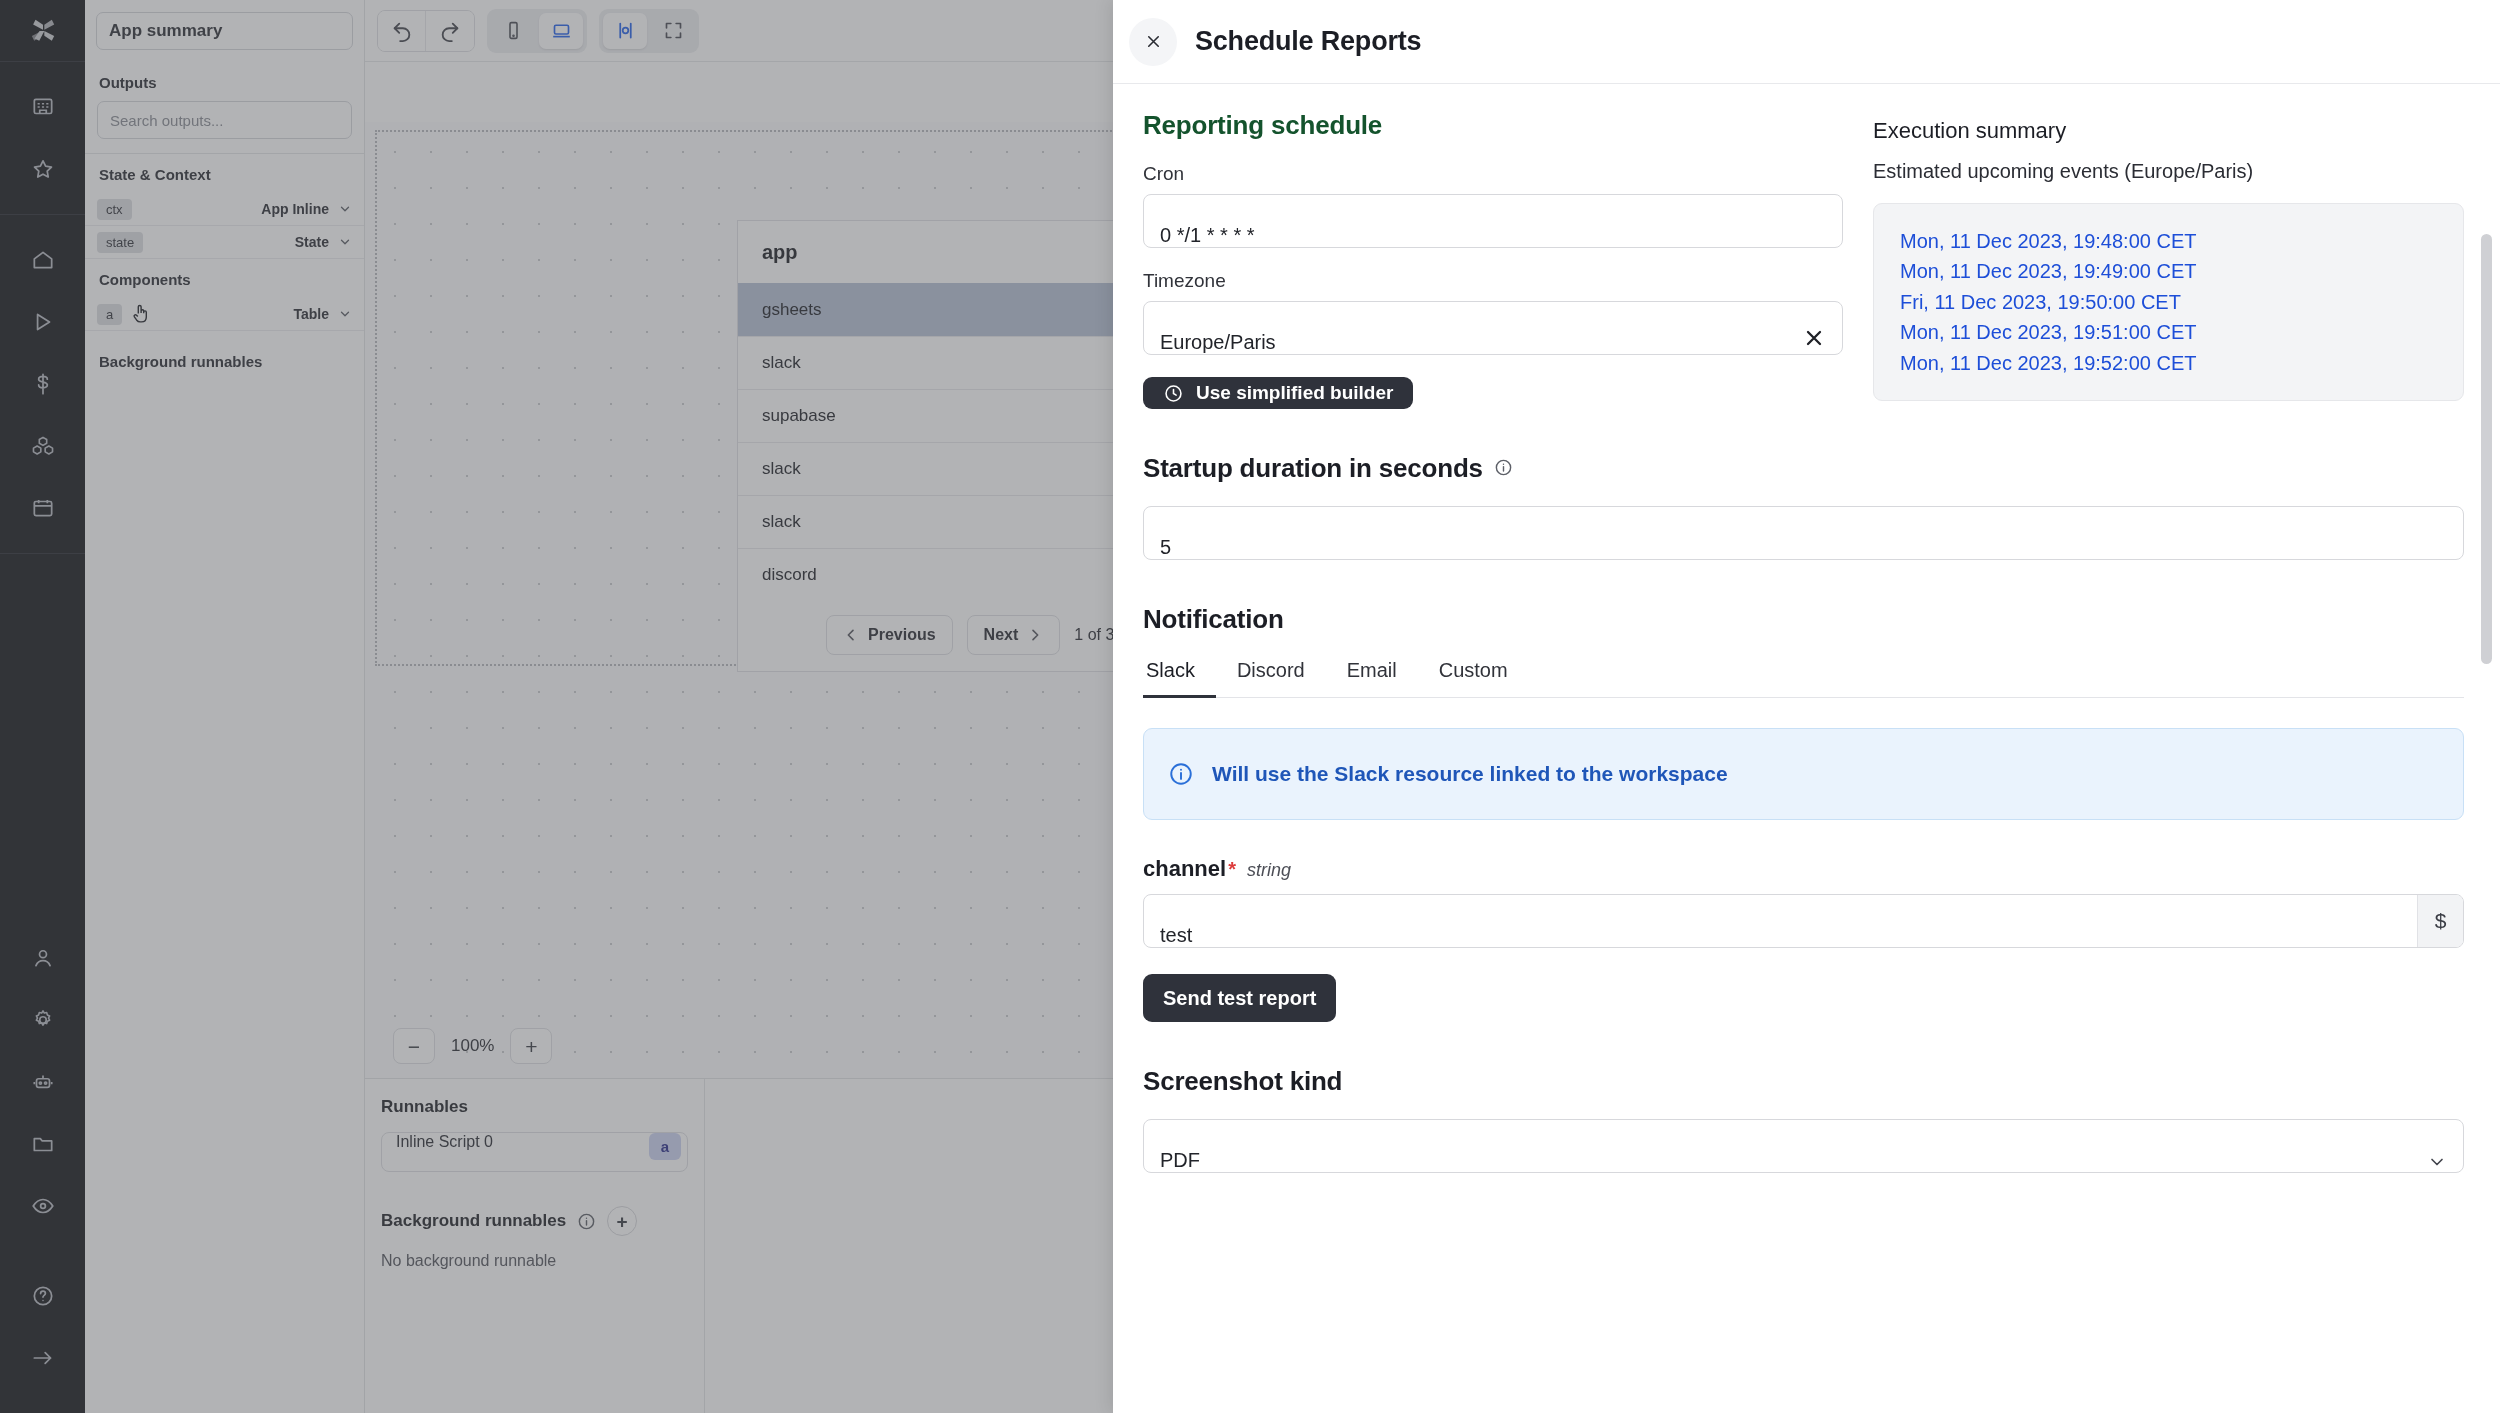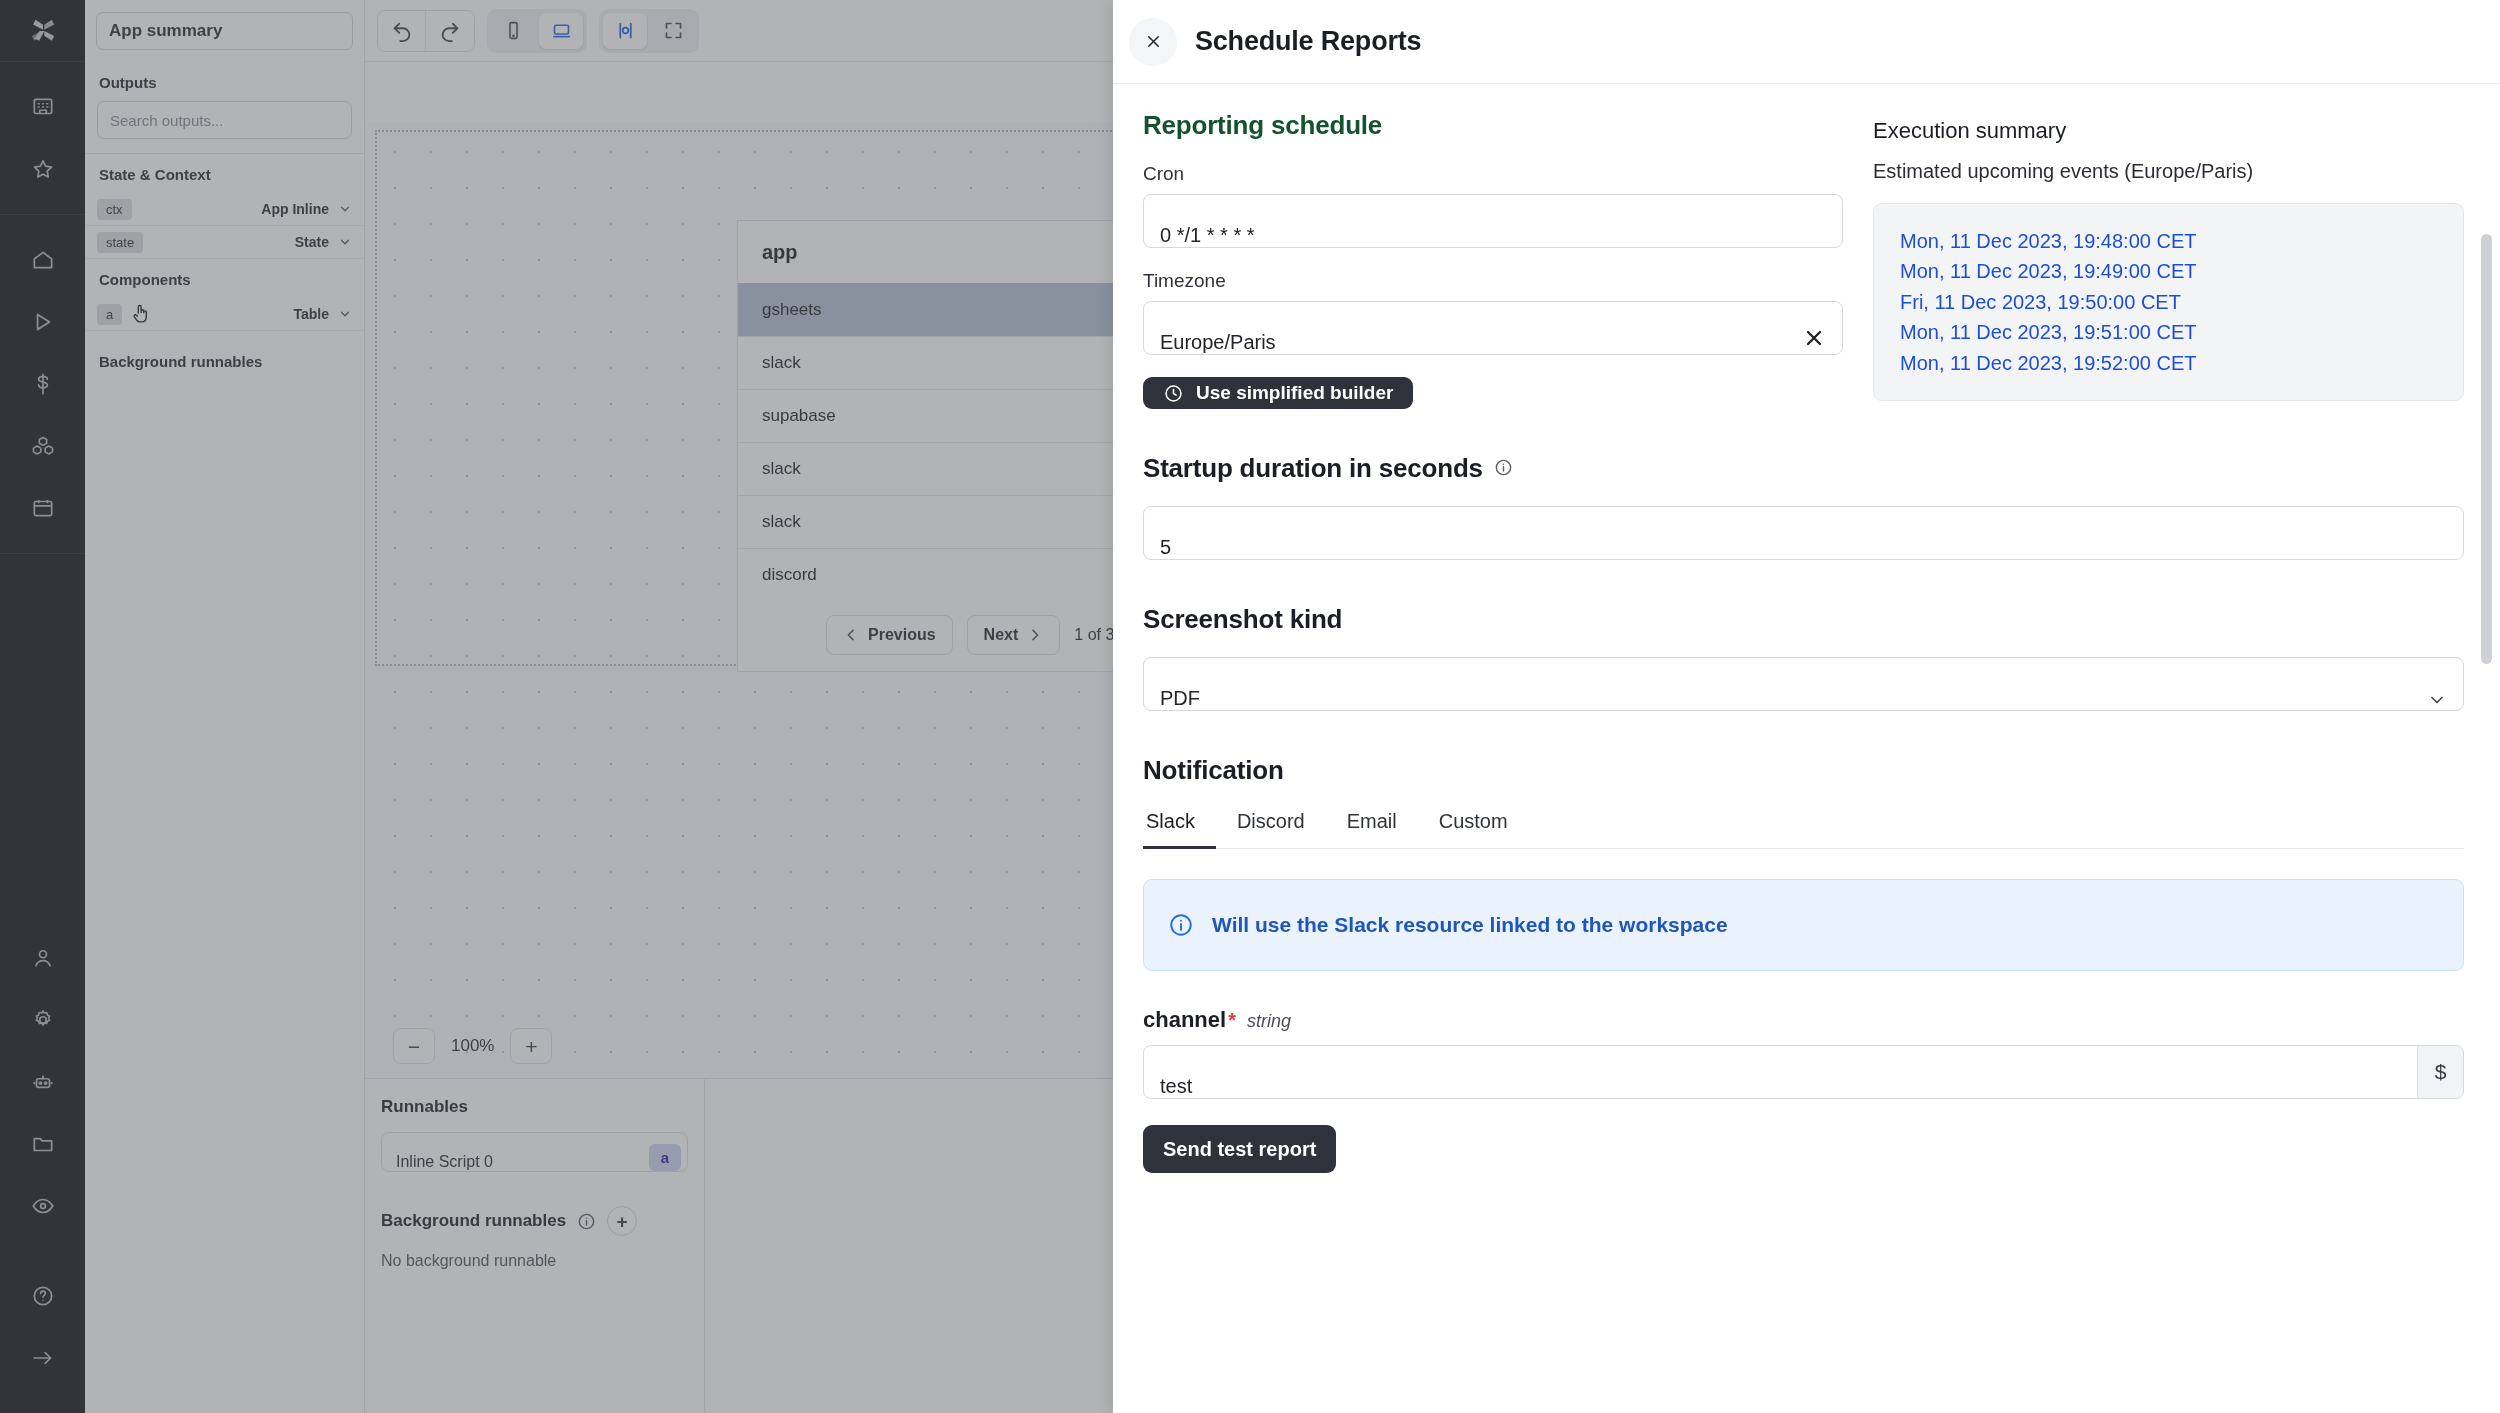--- a/index.html
+++ b/index.html
@@ -216,21 +216,21 @@
   .runnables-pane {
     height: 335px; border-top: 1px solid #e2e3e6;
     display: flex; background: #fff;
   }
   .rp-left {
     width: 340px; flex: 0 0 340px; padding: 18px 16px;
     border-right: 1px solid #e4e5e8;
   }
   .rp-title { font-size: 17px; font-weight: 700; color: #23252b; margin-bottom: 15px; }
   .rp-item {
-    display: flex; align-items: flex-end; justify-content: space-between;
+    display: flex; align-items: flex-start; justify-content: space-between;
     border: 1px solid #dedfe3; border-radius: 8px;
     height: 40px; padding: 0 6px 0 14px;
     font-size: 16px; color: #2c2e35;
   }
   .rp-badge {
     background: #cdd3f3; color: #2b2f8c; font-weight: 700;
     font-size: 15px; border-radius: 6px; padding: 5px 12px;
   }
   .rp-bg-head {
     display: flex; align-items: center; gap: 11px;
@@ -741,58 +741,58 @@
                 <circle cx="12" cy="8" r=".9" fill="currentColor" stroke="none"></circle>
               </svg>
           </span>
         </div>
         <div class="inp" style="margin-top:22px;">
           <span class="val">5</span>
         </div>
       </div>
 
       <div class="blk">
+        <div class="blk-h">Notification</div>
+        <div class="tabs">
+          <div class="tab active">Slack</div>
+          <div class="tab">Discord</div>
+          <div class="tab">Email</div>
+          <div class="tab">Custom</div>
+        </div>
+
+        <div class="info-banner">
+          <span class="ic">
+            <svg viewBox="0 0 24 24" fill="none" stroke="currentColor" stroke-width="1.8">
+                <circle cx="12" cy="12" r="9"></circle>
+                <path d="M12 11v5.5" stroke-linecap="round"></path>
+                <circle cx="12" cy="8" r=".9" fill="currentColor" stroke="none"></circle>
+              </svg>
+          </span>
+          <span class="txt">Will use the Slack resource linked to the workspace</span>
+        </div>
+
+        <div class="req-label">
+          <span class="nm">channel</span>
+          <span class="star">*</span>
+          <span class="ty">string</span>
+        </div>
+        <div class="inp" style="margin-top:12px;padding-right:15px;">
+          <span class="val">test</span>
+          <span class="dollar">$</span>
+        </div>
+
+        <div class="btn-sm-dark" style="margin-top:26px;height:48px;font-size:20px;">Send test report</div>
+      </div>
+
+      <div class="blk">
         <div class="blk-h">Screenshot kind</div>
         <div class="inp sel-inp" style="margin-top:22px;">
           <span class="val">PDF</span>
           <span class="chevd">
             <svg viewBox="0 0 24 24" fill="none" stroke="currentColor" stroke-width="2" stroke-linecap="round" stroke-linejoin="round">
                 <path d="M6 9l6 6 6-6"></path>
               </svg>
           </span>
         </div>
       </div>
-
-      <div class="blk">
-        <div class="blk-h">Notification</div>
-        <div class="tabs">
-          <div class="tab active">Slack</div>
-          <div class="tab">Discord</div>
-          <div class="tab">Email</div>
-          <div class="tab">Custom</div>
-        </div>
-
-        <div class="info-banner">
-          <span class="ic">
-            <svg viewBox="0 0 24 24" fill="none" stroke="currentColor" stroke-width="1.8">
-                <circle cx="12" cy="12" r="9"></circle>
-                <path d="M12 11v5.5" stroke-linecap="round"></path>
-                <circle cx="12" cy="8" r=".9" fill="currentColor" stroke="none"></circle>
-              </svg>
-          </span>
-          <span class="txt">Will use the Slack resource linked to the workspace</span>
-        </div>
-
-        <div class="req-label">
-          <span class="nm">channel</span>
-          <span class="star">*</span>
-          <span class="ty">string</span>
-        </div>
-        <div class="inp" style="margin-top:12px;padding-right:15px;">
-          <span class="val">test</span>
-          <span class="dollar">$</span>
-        </div>
-
-        <div class="btn-sm-dark" style="margin-top:26px;height:48px;font-size:20px;">Send test report</div>
-      </div>
     </div>
   </div>
 </div>
 
 </body></html>

